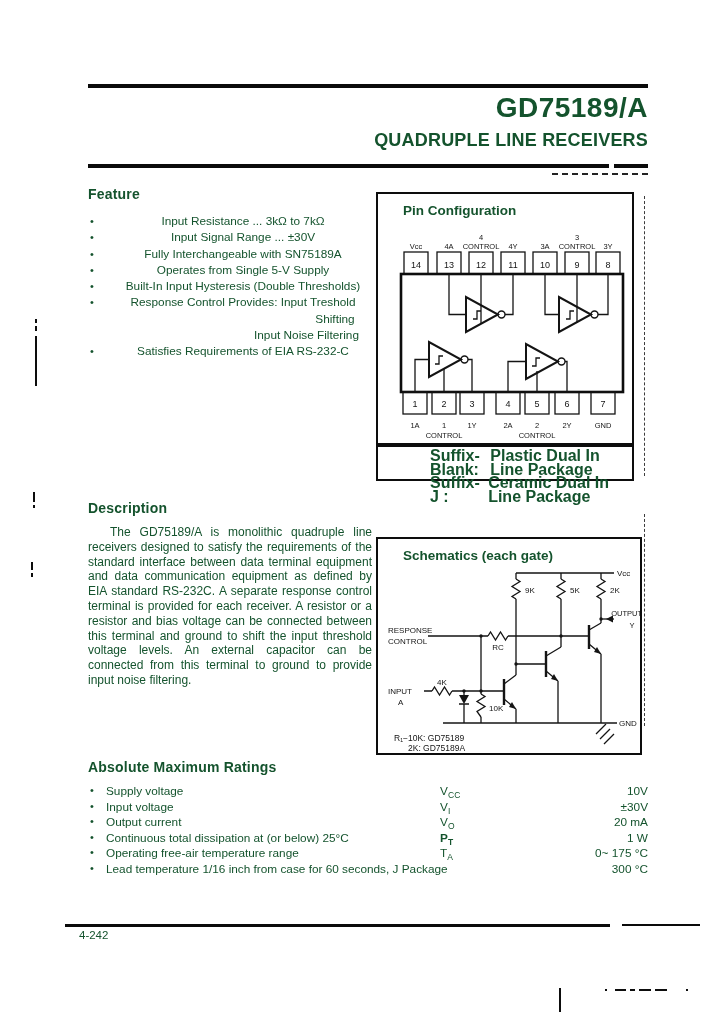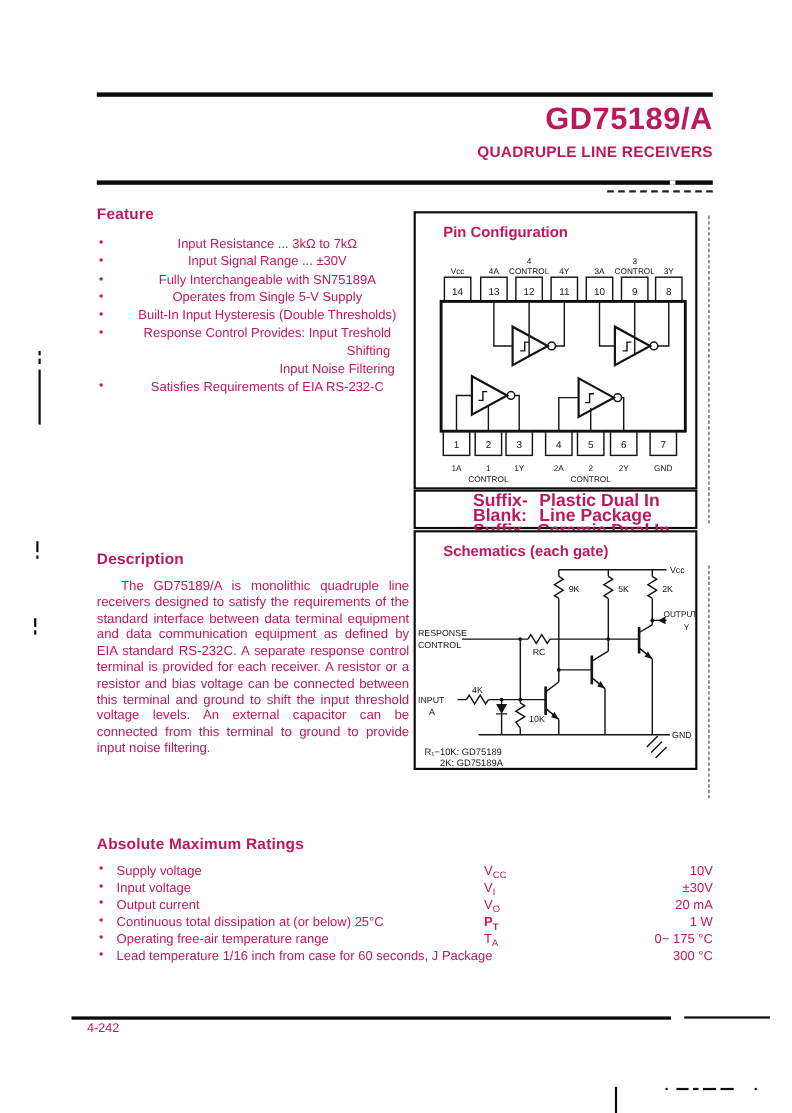--- a/index.html
+++ b/index.html
@@ -1,24 +1,24 @@
 <!DOCTYPE html>
 <html><head>
 <meta charset="utf-8">
 <style>
   html,body{margin:0;padding:0;background:#ffffff;}
   .page{position:relative;width:720px;height:1012px;background:#fff;overflow:hidden;
-        font-family:"Liberation Sans",sans-serif;color:#be185d;
+        font-family:"Liberation Sans",sans-serif;color:#14532d;
         -webkit-font-smoothing:none;}
   .abs{position:absolute;}
   .rule{position:absolute;background:#0a0a0a;}
   .title{position:absolute;left:88px;top:92px;width:560px;text-align:right;
          font-size:28px;font-weight:700;letter-spacing:.5px;}
   .subtitle{position:absolute;left:88px;top:130px;width:560px;text-align:right;
-            font-size:14px;font-weight:700;letter-spacing:.2px;}
+            font-size:18px;font-weight:700;letter-spacing:.2px;}
   .sec-heading{font-size:14px;font-weight:700;letter-spacing:.2px;}
   
   .feature{position:absolute;left:88px;top:186px;width:292px;}
   .f-list{margin-top:11px;}
   .f-line{position:relative;padding-left:18px;font-size:11.8px;line-height:16.3px;text-align:center;}
   .f-line.bullet::before{content:"•";position:absolute;left:2px;top:0;font-size:11px;}
   .f-line.indent1{padding-left:202px;}
   .f-line.indent2{padding-left:145px;}
   
   .box{position:absolute;border:2px solid #0d0d0d;background:#fff;}
@@ -174,21 +174,21 @@
       <span class="sfx-k">Suffix-J    :</span>
       <span class="sfx-v">Ceramic Dual In Line Package</span>
     </div>
   </div>
 
   <div class="descr">
     <div class="sec-heading">Description</div>
     <p>The GD75189/A is monolithic quadruple line receivers designed to satisfy the requirements of the standard interface between data terminal equipment and data communication equipment as defined by EIA standard RS-232C. A separate response control terminal is provided for each receiver. A resistor or a resistor and bias voltage can be connected between this terminal and ground to shift the input threshold voltage levels. An external capacitor can be connected from this terminal to ground to provide input noise filtering.</p>
   </div>
 
-  <div class="box" style="left:376px;top:482px;width:254px;height:214px;">
+  <div class="box" style="left:376px;top:537px;width:254px;height:214px;padding-left:8px;">
     <div class="box-heading">Schematics (each gate)</div>
     <svg width="254" height="214" viewBox="0 0 254 214">
 
       <path class="ln" d="M130,34 H228 M130,34 V40 M175,34 V40 M215,34 V40"></path>
       <text x="231" y="37" font-size="8">Vcc</text>
       <polyline class="ln" points="130,40 134,42.5 126,47.5 134,52.5 126,57.5 130,60"></polyline>
       <polyline class="ln" points="175,40 179,42.5 171,47.5 179,52.5 171,57.5 175,60"></polyline>
       <polyline class="ln" points="215,40 219,42.5 211,47.5 219,52.5 211,57.5 215,60"></polyline>
       <text x="139" y="54" font-size="8">9K</text>
       <text x="184" y="54" font-size="8">5K</text>

